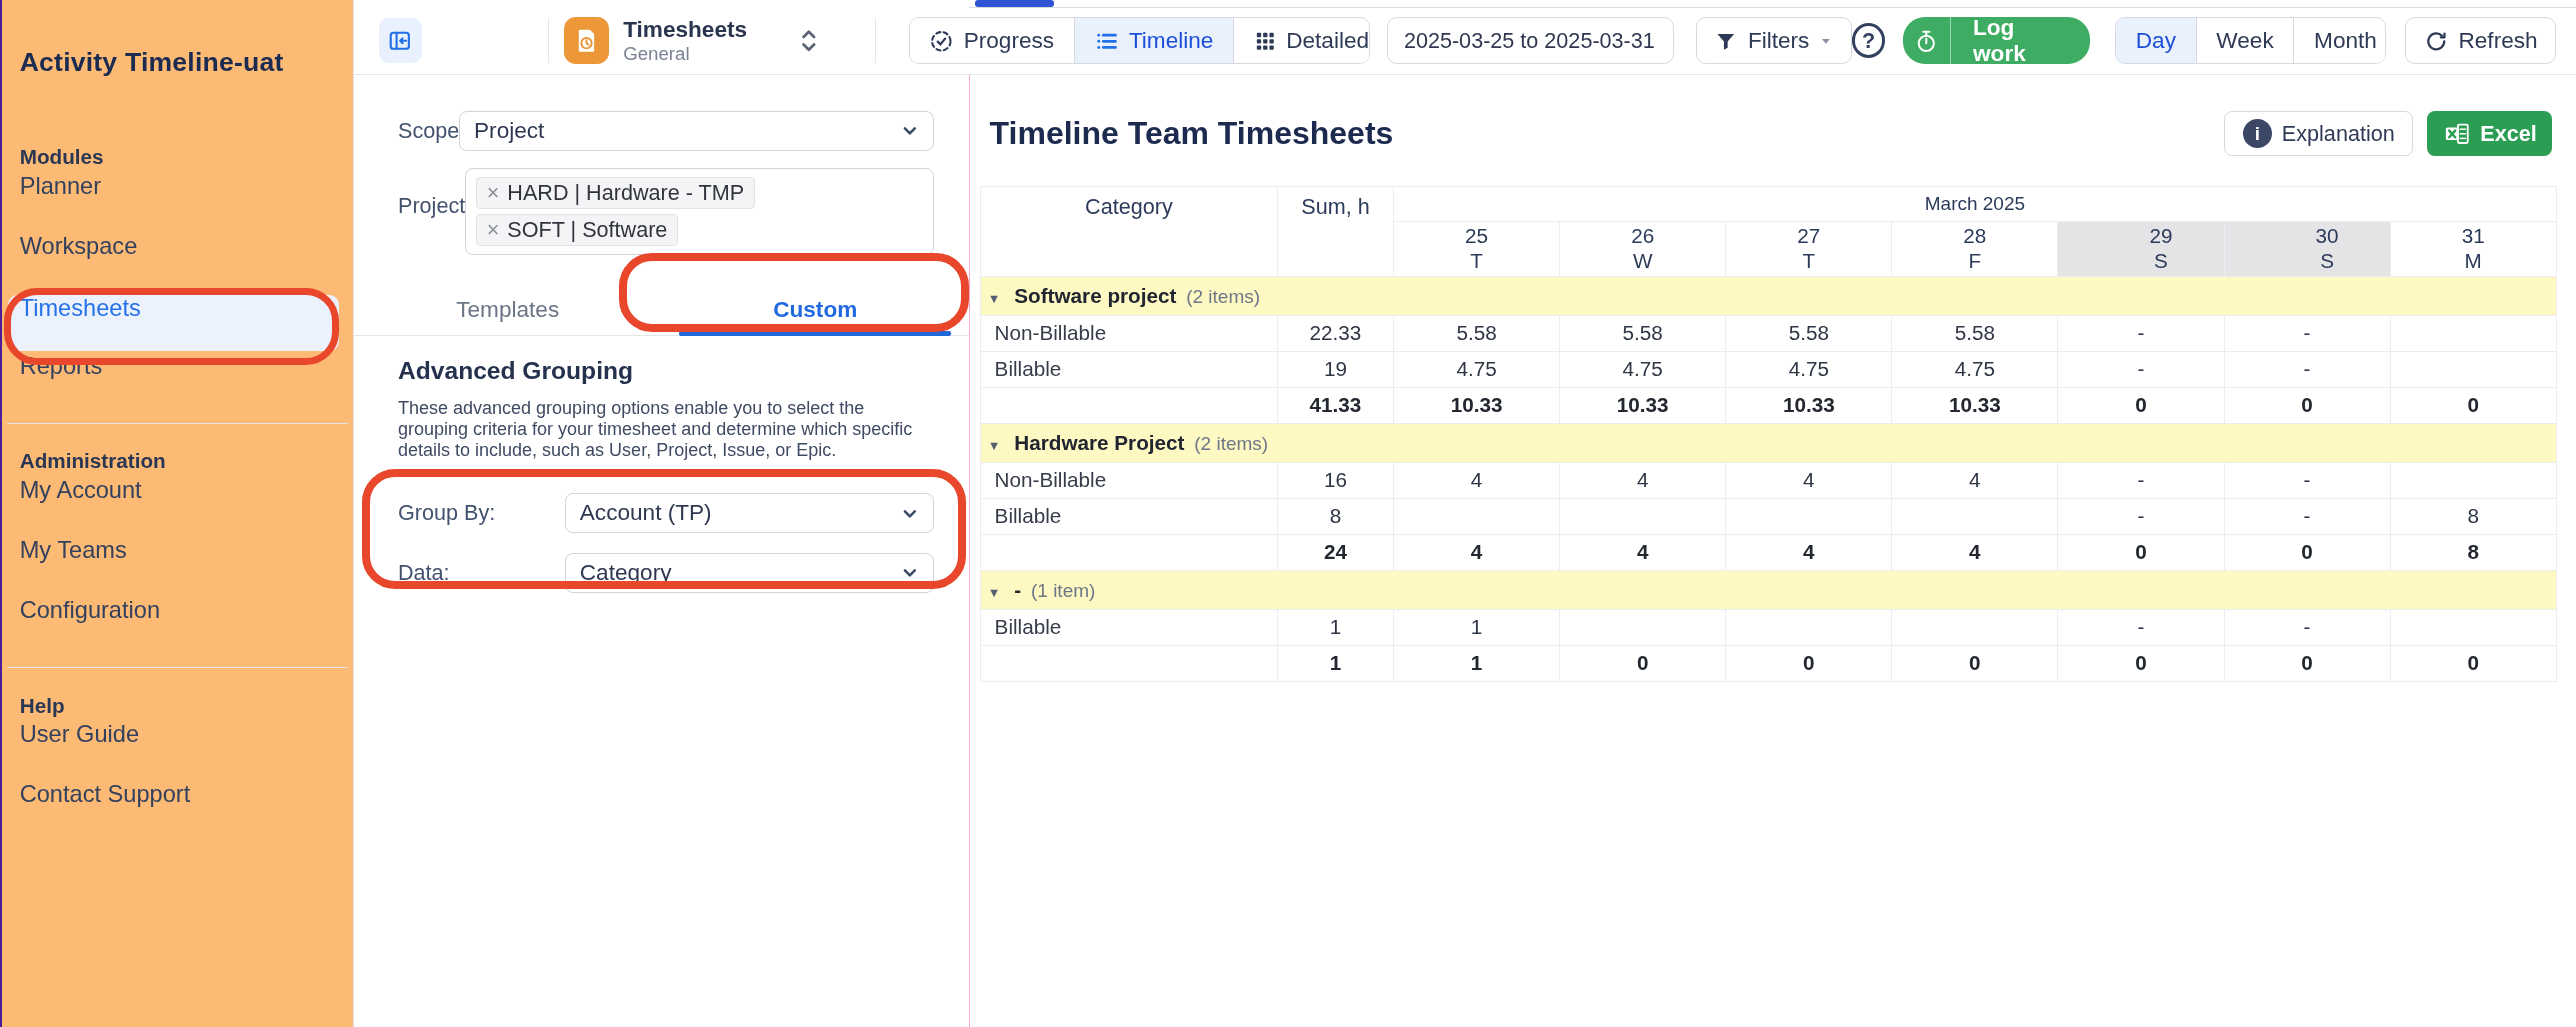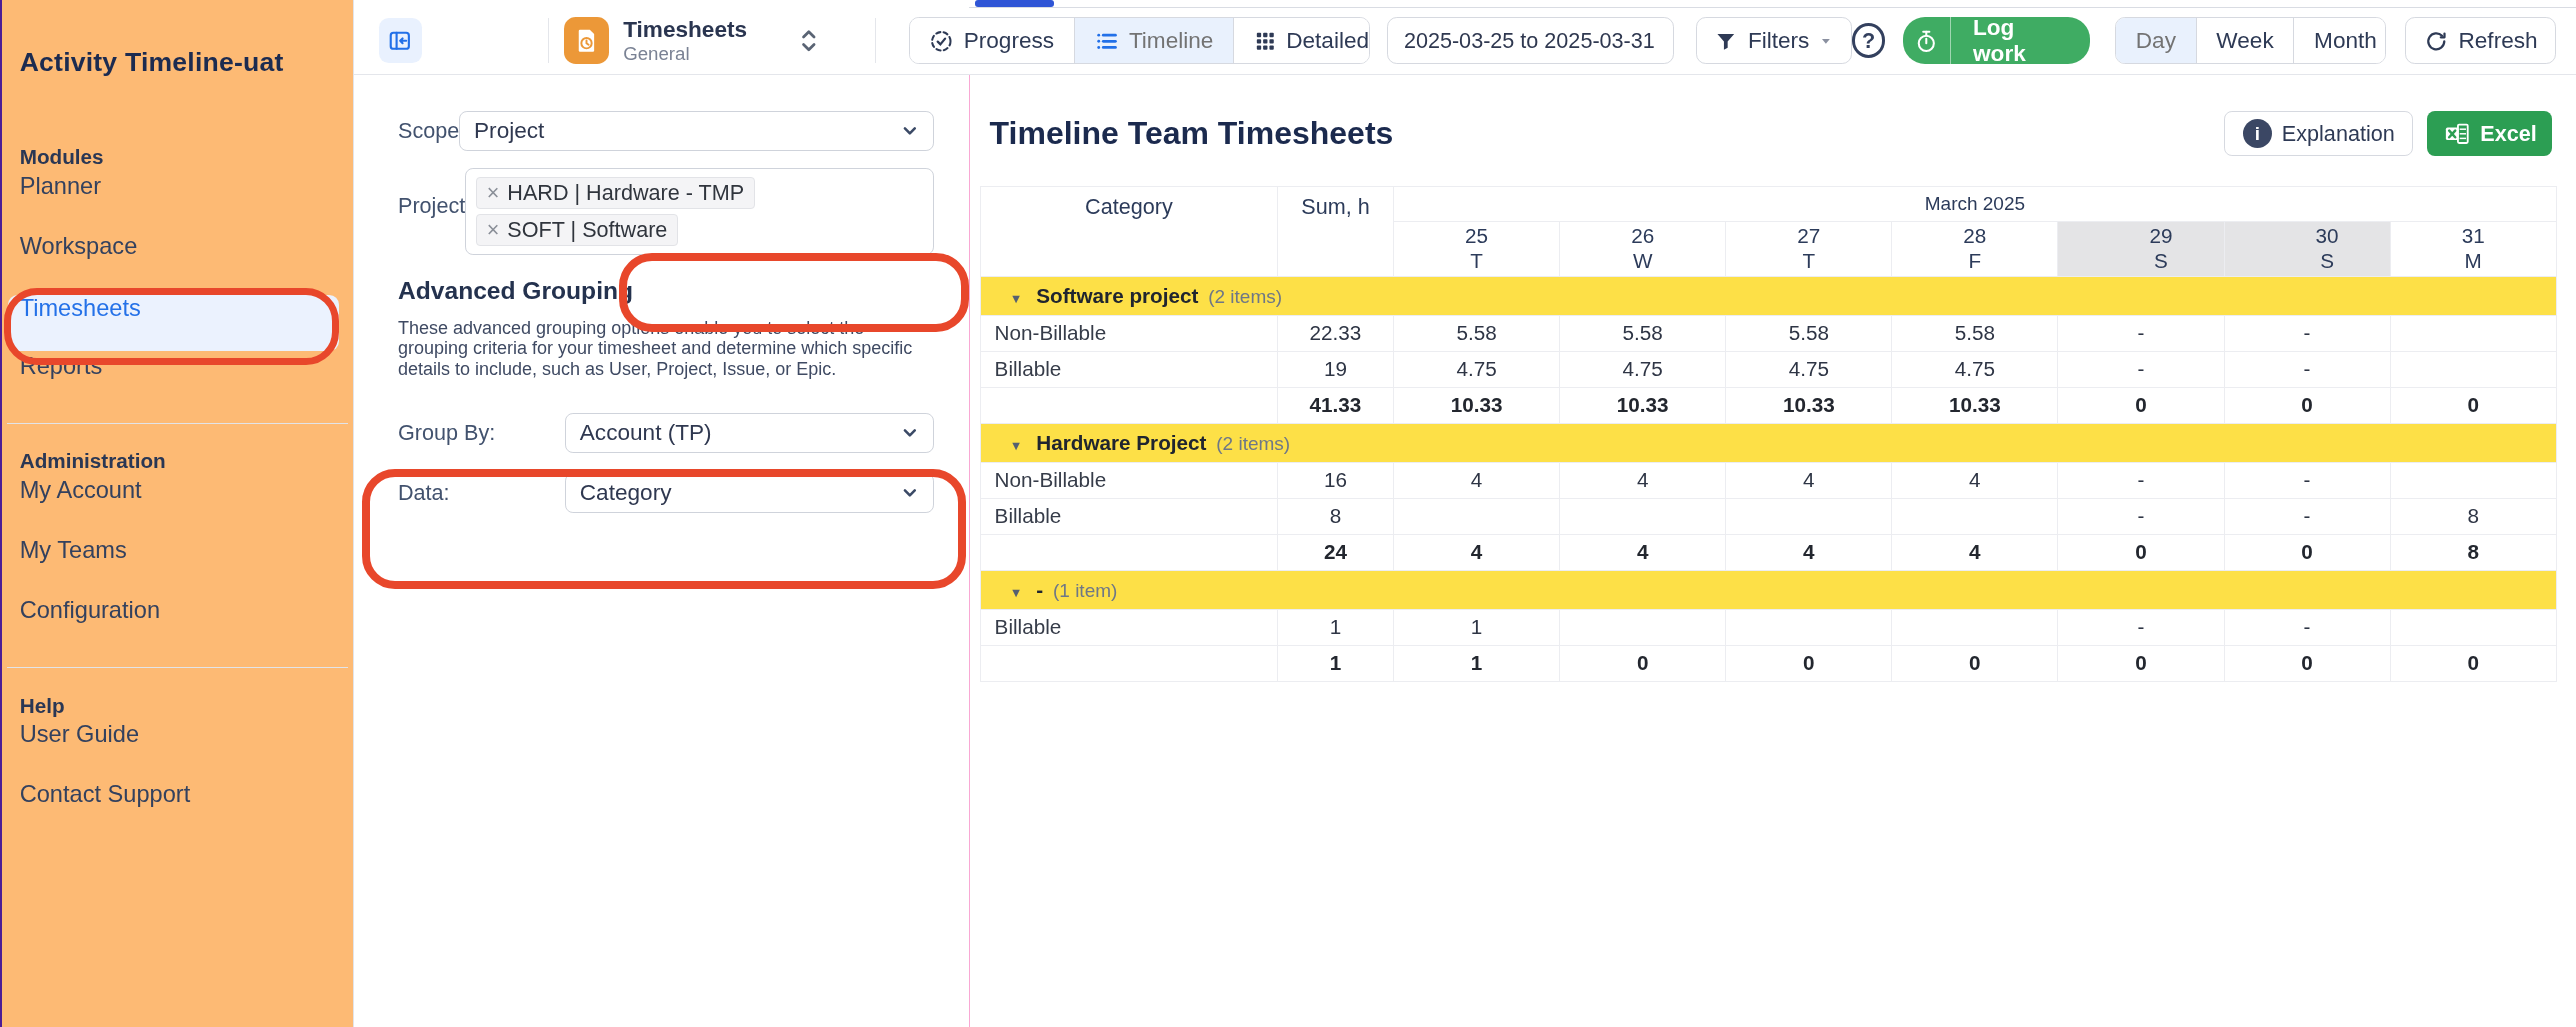--- a/index.html
+++ b/index.html
@@ -28,21 +28,21 @@
               display:flex; align-items:center; justify-content:center; border:none; cursor:pointer; }
   .app-icon { width:47px; height:47px; border-radius:11.8px; background:#ec9838; display:flex; align-items:center; justify-content:center; }
   .app-title { margin-left:13.8px; line-height:1.15; }
   .app-title .t1 { font-size:22.6px; font-weight:600; color:#2a3550; }
   .app-title .t2 { font-size:18.7px; color:#7a8294; }
   .updown { margin-left:51px; color:#5a6474; cursor:pointer; display:flex; }
   .seg { display:flex; align-items:stretch; border:1px solid #d6d9e0; border-radius:9.8px; overflow:hidden; height:47px; background:#fff; }
   .seg button { display:flex; align-items:center; gap:9.8px; padding:0 19.7px; background:#fff; border:none;
                 border-right:1px solid #d6d9e0; font-size:22.6px; color:#2e3a55; cursor:pointer; font-family:inherit; }
   .seg button:last-child { border-right:none; }
-  .seg button.active { background:#e9f1fd; color:#737373; }
+  .seg button.active { background:#e9f1fd; color:#1d4ed8; }
   .date-input { height:47px; width:287px; border:1px solid #d6d9e0; border-radius:9.8px; padding:0 15.7px;
                 font-size:21.6px; color:#2f3850; font-family:inherit; background:#fff; }
   .btn { display:flex; align-items:center; gap:9.8px; height:47px; border:1px solid #d6d9e0; border-radius:9.8px;
          background:#fff; padding:0 17.7px; font-size:22.6px; color:#2e3a55; cursor:pointer; font-family:inherit; }
   .help-circle { width:35px; height:35px; border:3px solid #33405e; border-radius:50%; color:#33405e;
                  font-weight:700; font-size:21.6px; display:flex; align-items:center; justify-content:center; cursor:pointer; background:#fff; }
   .logwork { display:flex; align-items:stretch; height:47px; border-radius:22px; overflow:hidden; background:#3fac63; cursor:pointer; }
   .logwork .sw { display:flex; align-items:center; justify-content:center; width:51px; border-right:1px solid rgba(255,255,255,.5); }
   .logwork .lbl { display:flex; align-items:center; padding:0 21.6px; color:#fff; font-size:22.6px; font-weight:600; }
 
@@ -83,21 +83,21 @@
                color:#fff; font-size:21.6px; font-weight:600; padding:0 15.7px; cursor:pointer; font-family:inherit; }
 
   
   .tbl-wrap { margin-top:26.6px; }
   table.ts { border-collapse:collapse; table-layout:fixed; width:1577px; font-size:20.7px; color:#2e3545; }
   table.ts th, table.ts td { border:1px solid #ecedf1; }
   .h-cat, .h-sum { vertical-align:top; padding-top:7.9px; text-align:center; font-size:21.6px; font-weight:500; color:#2c3b5a; }
   .h-month { height:35px; text-align:center; font-weight:400; font-size:19px; color:#2c3b5a; }
   .day-cell { height:55px; text-align:center; line-height:24.6px; font-size:20.7px; font-weight:400; color:#2c3b5a; }
   .day-cell.weekend { background:#e4e4e6;padding-left:40px; }
-  tr.group td { background:#fde047; height:39px; padding-left:29px; }
+  tr.group td { background:#fef9c3; height:39px; padding-left:7px; }
   .tri { color:#566070; font-size:12.8px; margin-right:13.8px; cursor:pointer; }
   .group-name { font-weight:700; font-size:20.7px; color:#20252f; }
   .group-count { color:#6e7787; margin-left:9.8px; font-size:19px; }
   td.cat { text-align:left; padding-left:13.8px; height:36px; color:#363c49; }
   td.num { text-align:center; }
   tr.total td { font-weight:700; color:#23272f; height:36px; }
 
   
   .ann { position:absolute; border:7.9px solid #e8472b; border-radius:33px; pointer-events:none; z-index:50; }
   #ann-timesheets { left:3.9px;  top:288px; width:335px; height:77px; }
@@ -298,20 +298,28 @@
         <span class="x">×</span>
         <span>HARD | Hardware - TMP</span>
       </span>
       <span class="chip">
         <span class="x">×</span>
         <span>SOFT | Software</span>
       </span>
     </div>
   </div>
 
+  <div class="tabs">
+    <div class="tab">
+        <span>Templates</span>
+      </div>
+    <div class="tab active">
+        <span>Custom</span>
+      </div>
+  </div>
 
   <h3 class="adv-title">Advanced Grouping</h3>
   <p class="adv-desc">These advanced grouping options enable you to select the grouping criteria for your timesheet and determine which specific details to include, such as User, Project, Issue, or Epic.</p>
 
   <div class="group-row">
     <span class="lbl">Group By:</span>
     <div class="select">
       <span class="val">Account (TP)</span>
       <span>
         <svg width="19.7" height="19.7" viewBox="0 0 20 20" fill="none" stroke="#3b4a66" stroke-width="2.6" stroke-linecap="round" stroke-linejoin="round">

